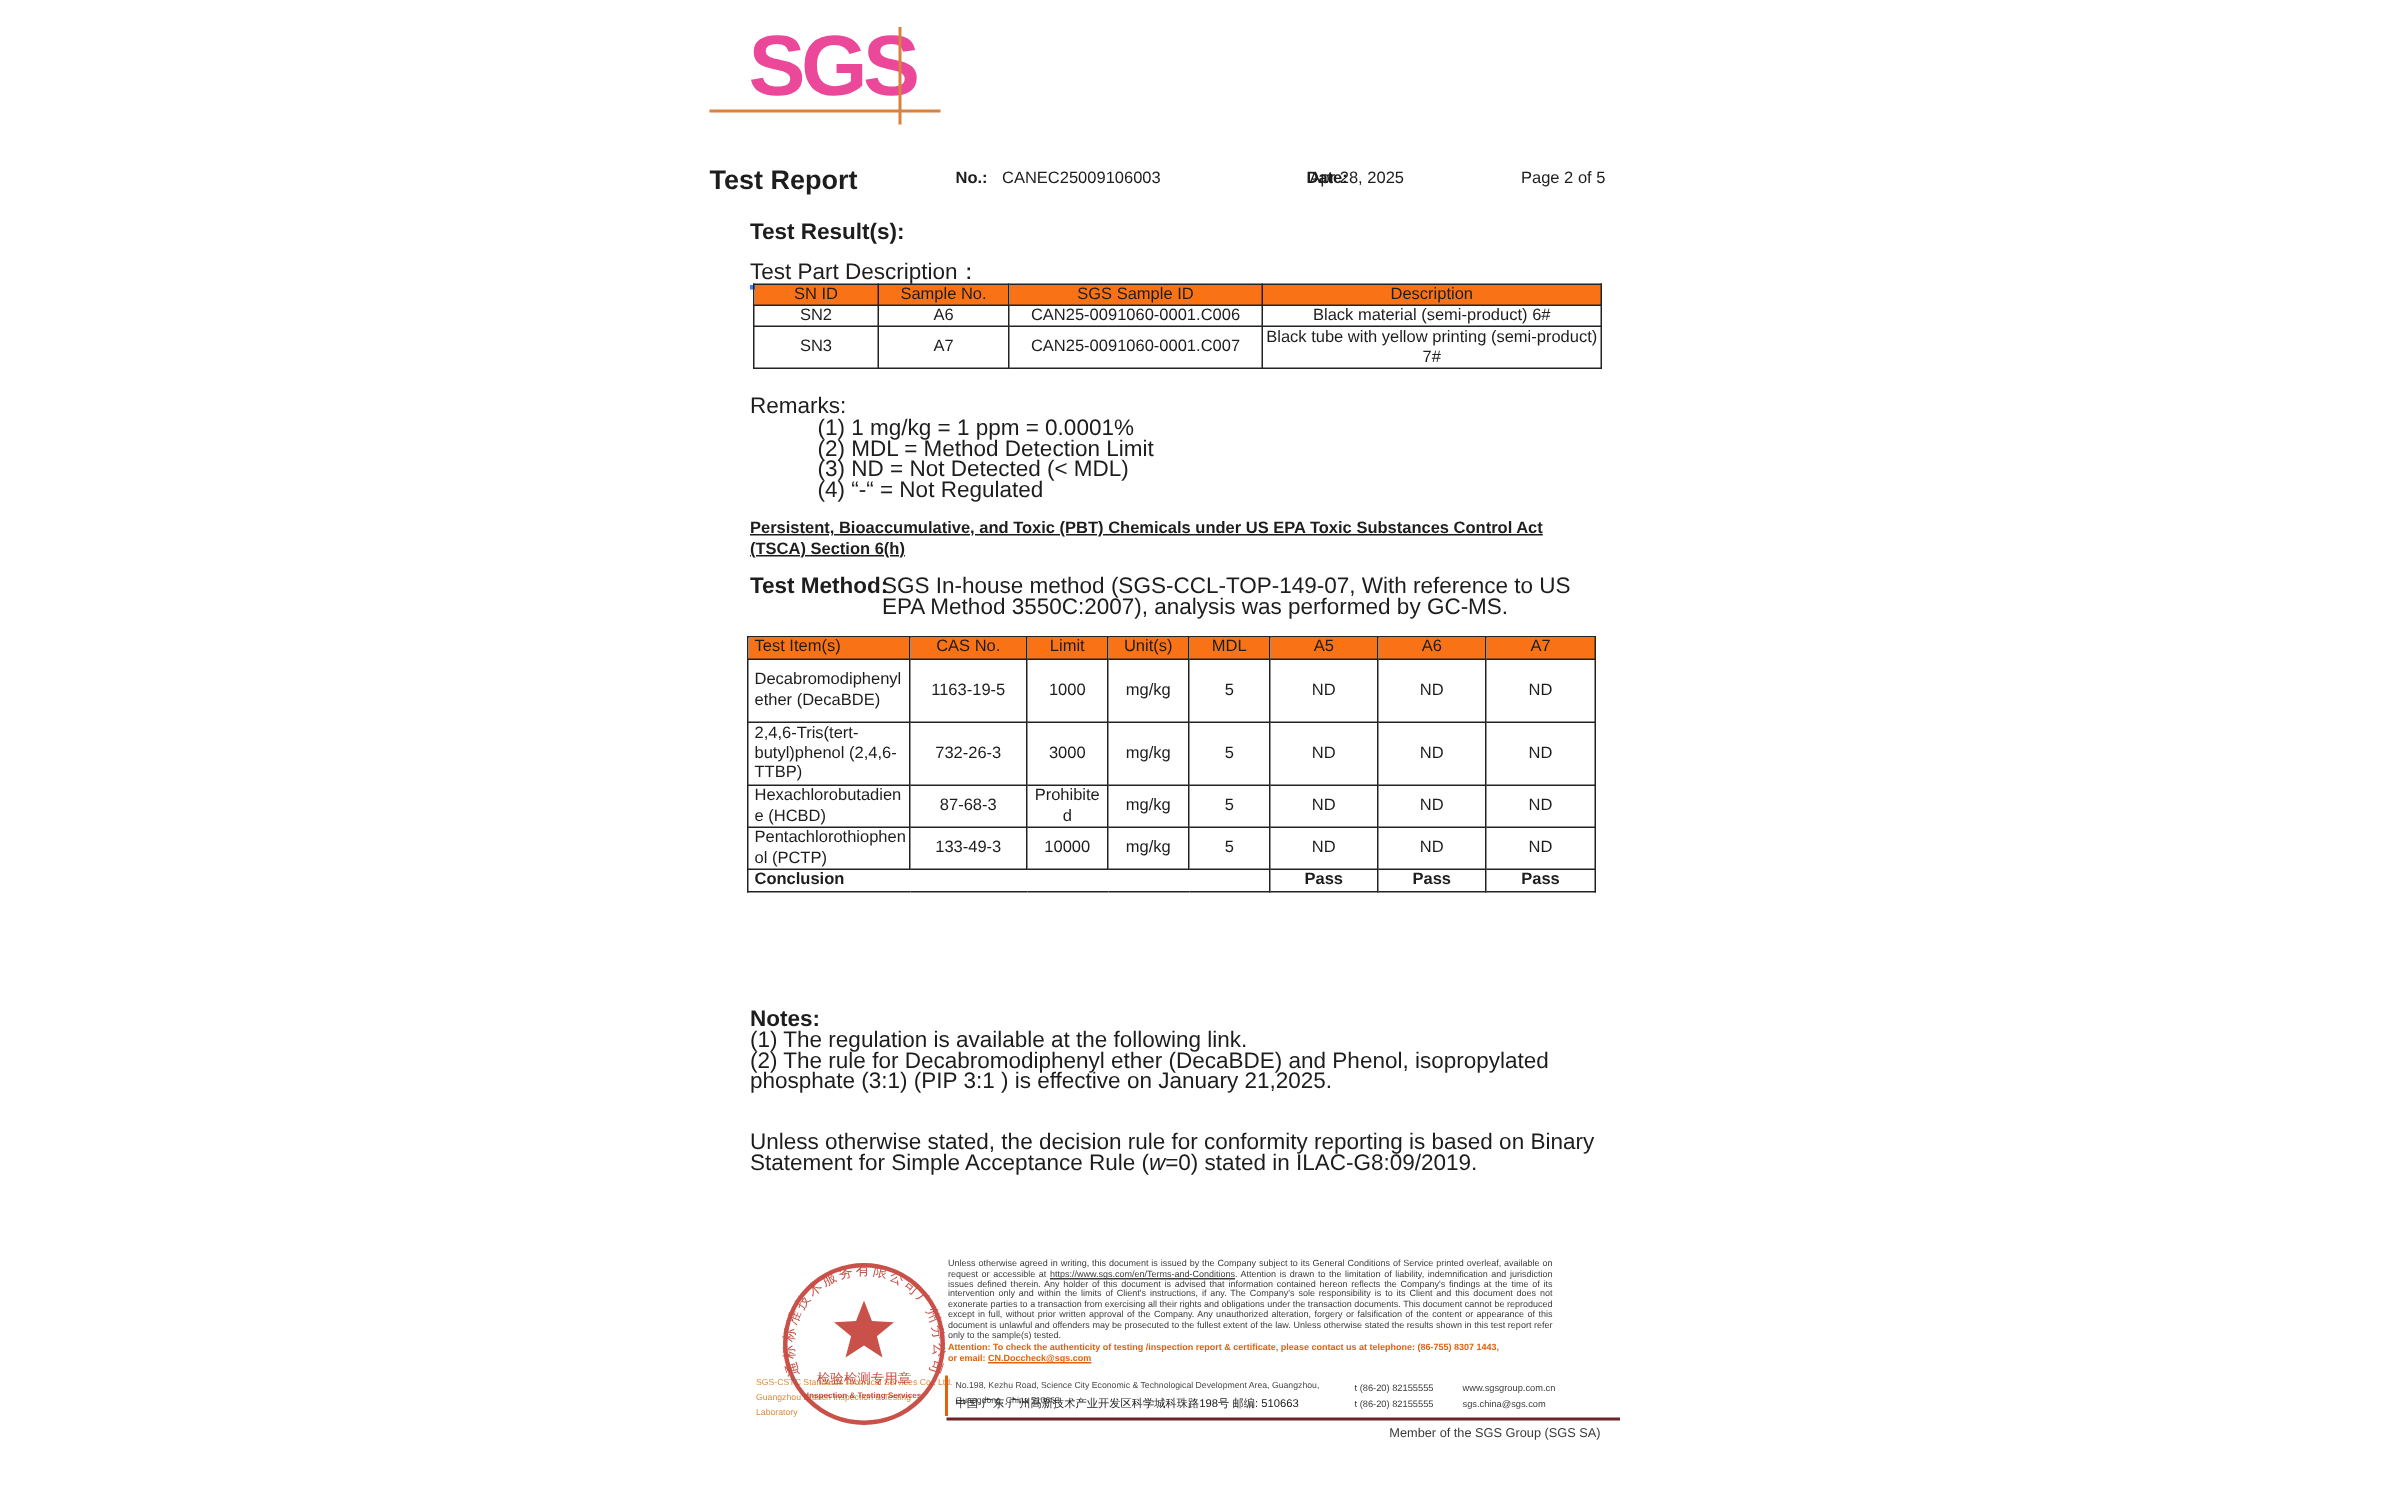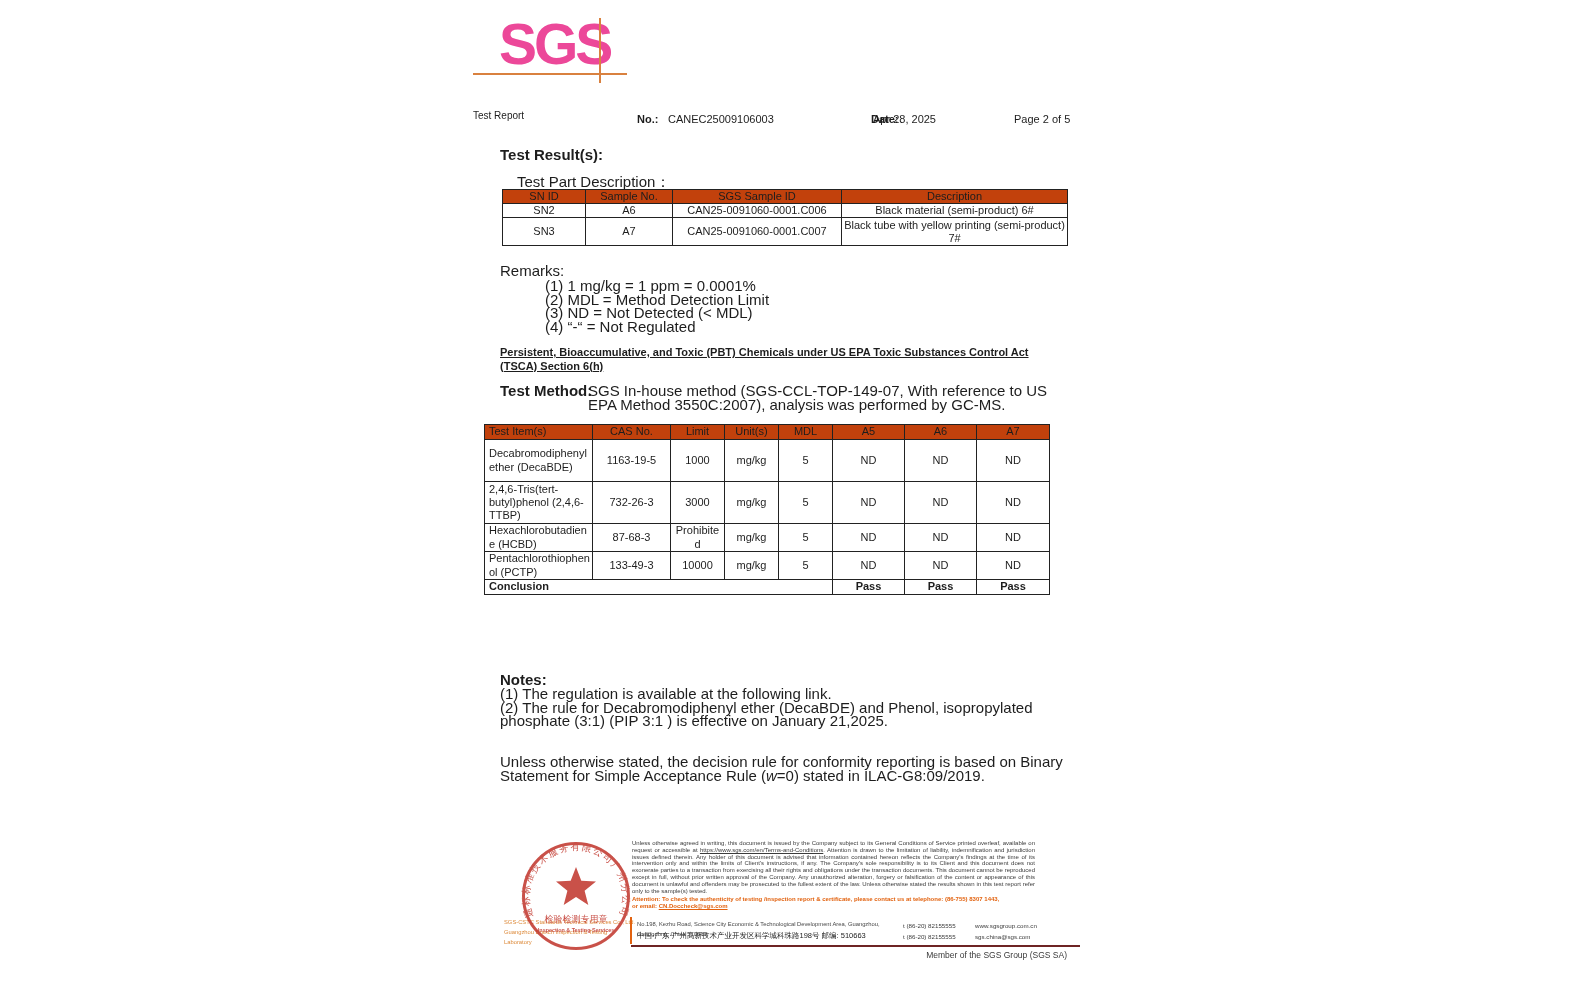--- a/index.html
+++ b/index.html
@@ -6,35 +6,35 @@
   .page{position:relative;width:1587px;height:1000px;background:#ffffff;overflow:hidden;
         font-family:"Liberation Sans","DejaVu Sans",sans-serif;color:#1d1d1d;}
   .abs{position:absolute;}
 
   
   .logo-text{font-size:57px;font-weight:bold;color:#ec4899;letter-spacing:-3px;line-height:1;}
   .logo-hline{background:#d9813f;height:2px;}
   .logo-vline{background:#d9813f;width:2px;}
 
   
-  .rpt-title{font-size:10px;font-weight:normal;}
+  .rpt-title{font-size:18px;font-weight:bold;}
   .hdr{font-size:11px;}
   .b{font-weight:bold;}
 
   
   .t11{font-size:15px;line-height:13.5px;}
   .u{text-decoration:underline;}
 
   table{border-collapse:collapse;table-layout:fixed;}
   td,th{border:1px solid #222;font-size:11px;line-height:13.2px;padding:0 2px;
         text-align:center;vertical-align:middle;overflow:hidden;word-wrap:break-word;font-weight:normal;}
-  th{background:#c2410c;margin-left:16px;}
+  th{background:#f97316;margin-left:16px;}
   .cell-left{text-align:left;padding-left:4px;}
 
-  .heading-underline{border-bottom:3px solid #3b82f6;padding-right:14px;margin-left:17px;}
+  .heading-underline{border-bottom:3px solid #3b82f6;padding-right:14px;}
   .pbt-heading{font-weight:bold;text-decoration:underline;font-size:11px;line-height:13.7px;}
 
   
   .legal{font-size:6px;line-height:6.8px;text-align:justify;color:#3c3c3c;}
   .attn{font-size:6px;line-height:7px;font-weight:bold;color:#e2620f;}
   .addr-en{font-size:5.8px;color:#474747;line-height:10px;}
   .addr-cn{font-size:7.5px;color:#222;line-height:11px;}
   .foot-col{font-size:6.2px;color:#3c3c3c;line-height:10.5px;}
   .company-orange{font-size:5.8px;line-height:10px;color:#dd8a3a;}
   .member{font-size:8.5px;color:#3a3a3a;}
@@ -98,21 +98,21 @@
     <div>(2)  MDL = Method Detection Limit</div>
     <div>(3)  ND = Not Detected (&lt; MDL)</div>
     <div>(4)  “-“ = Not Regulated</div>
   </div>
 
   <div class="abs pbt-heading" style="left:500px;top:346px;width:566px;">Persistent, Bioaccumulative, and Toxic (PBT) Chemicals under US EPA Toxic Substances Control Act (TSCA) Section 6(h)</div>
 
   <div class="abs t11 b" style="left:500px;top:384px;">Test Method:</div>
   <div class="abs t11" style="left:588px;top:384px;width:472px;line-height:13.7px;">SGS In-house method (SGS-CCL-TOP-149-07, With reference to US EPA Method 3550C:2007), analysis was performed by GC-MS.</div>
 
-  <table class="abs" style="left:484px;top:424px;width:565px;">
+  <table class="abs" style="left:498px;top:424px;width:565px;">
     <colgroup>
         <col style="width:108px">
         <col style="width:78px">
         <col style="width:54px">
         <col style="width:54px">
         <col style="width:54px">
         <col style="width:72px">
         <col style="width:72px">
         <col style="width:73px">
       </colgroup>

